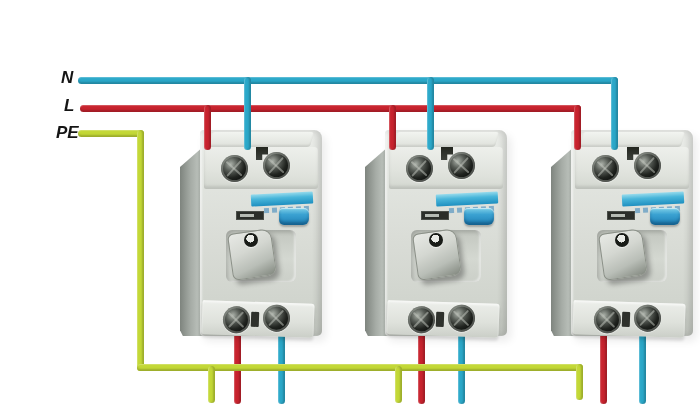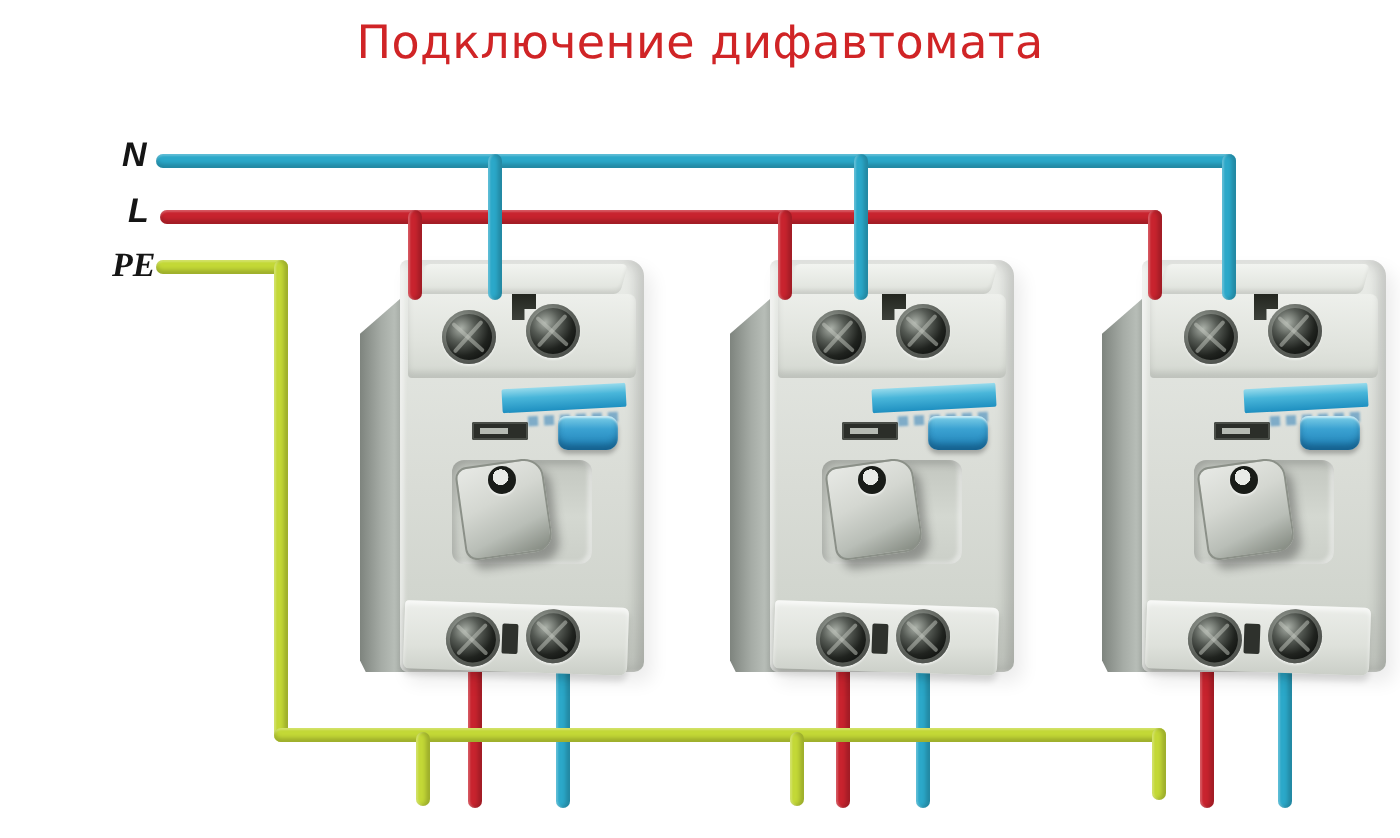--- a/index.html
+++ b/index.html
@@ -12,21 +12,21 @@
     position:absolute;left:0;top:9px;width:100%;text-align:center;
     color:var(--title,#d02426);font-size:23px;font-weight:normal;letter-spacing:.2px;
   }
   
   .bus-label{
     position:absolute;font-family:"Liberation Sans",sans-serif;
     font-style:italic;font-weight:bold;font-size:17px;color:#151515;
   }
   #lbl-n{left:61px;top:68px;}
   #lbl-l{left:64px;top:96px;}
-  #lbl-pe{left:56px;top:123px;font-family:Liberation Serif, serif;}
+  #lbl-pe{left:56px;top:123px;}
   
   .wire{position:absolute;border-radius:3.5px;}
   .wire.h{height:7px;box-shadow:inset 0 -2px 2px rgba(0,0,0,.20),inset 0 1px 1px rgba(255,255,255,.25);}
   .wire.v{width:7px;box-shadow:inset -2px 0 2px rgba(0,0,0,.20),inset 1px 0 1px rgba(255,255,255,.25);}
   .c-blue{background:var(--neutral,#2ba8c9);}
   .c-red{background:var(--line,#c8232e);}
   .c-green{background:var(--earth,#c3d836);}
   .z1{z-index:1}.z2{z-index:2}.z3{z-index:3}.z6{z-index:6}
   #n-bus{left:78px;top:77px;width:540px;}
   #l-bus{left:80px;top:105px;width:501px;}
@@ -151,21 +151,20 @@
   .notch2{
     position:absolute;left:49px;top:10px;width:8px;height:15px;
     background:#2e312c;border-radius:1px;
   }
 </style>
 </head>
 <body>
 
 <div id="stage">
 
-  <div id="title">Подключение дифавтомата</div>
 
   <div class="bus-label" id="lbl-n">N</div>
   <div class="bus-label" id="lbl-l">L</div>
   <div class="bus-label" id="lbl-pe">PE</div>
 
   <div class="wire h c-blue z6" id="n-bus"></div>
   <div class="wire h c-red z6" id="l-bus"></div>
   <div class="wire h c-green z1" id="pe-h1"></div>
   <div class="wire v c-green z1" id="pe-v1"></div>
   <div class="wire h c-green z3" id="pe-h2"></div>

